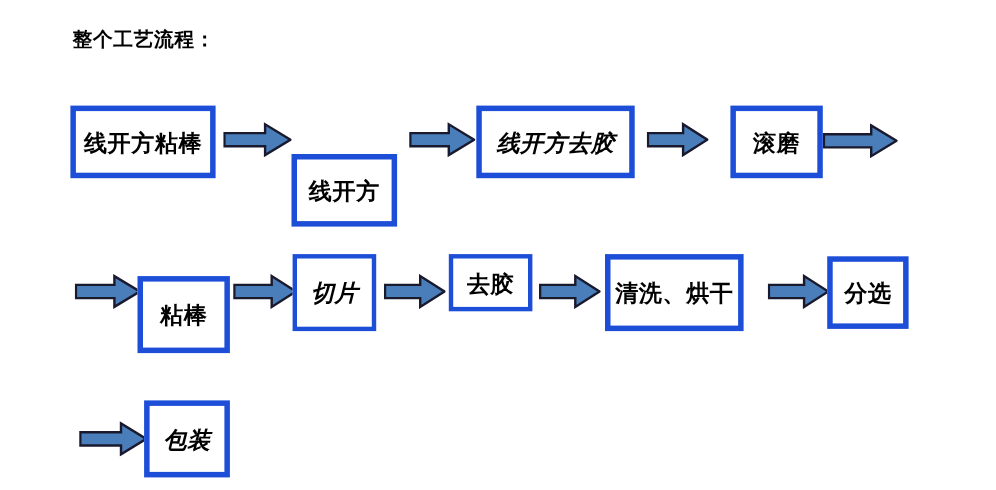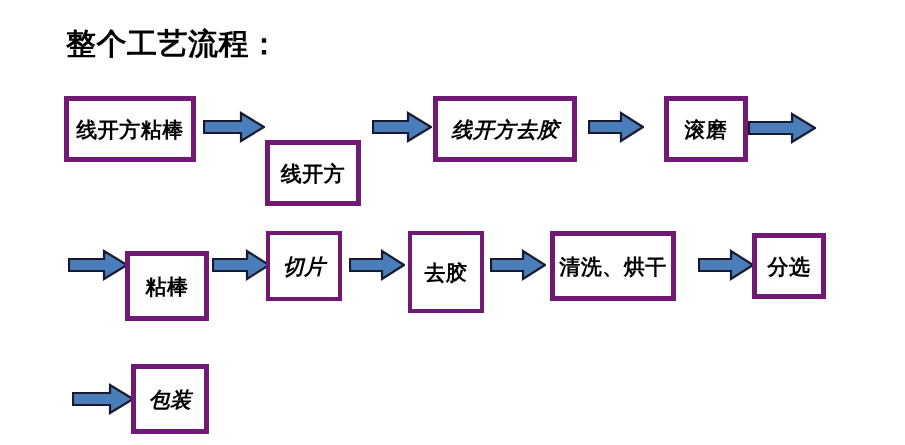--- a/index.html
+++ b/index.html
@@ -22,33 +22,33 @@
     width: 905px;
     height: 445px;
   }
 
   
   .title {
     position: absolute;
     left: 66px;
     top: 24px;
     font-family: "DejaVu Serif", "Liberation Serif", serif;
-    font-size: 30px;
+    font-size: 18px;
     font-weight: bold;
     color: #000000;
     letter-spacing: 0.5px;
     white-space: nowrap;
   }
 
   
   .node {
     position: absolute;
     box-sizing: border-box;
     background: #ffffff;
-    border: 5px solid #701a75;
+    border: 5px solid #1d4ed8;
     display: flex;
     align-items: center;
     justify-content: center;
   }
   .node-label {
     font-family: "DejaVu Serif", "Liberation Serif", serif;
     font-size: 21px;
     font-weight: bold;
     color: #000000;
     line-height: 1;
@@ -129,21 +129,21 @@
   <div class="node thin" style="left:266px; top:231px; width:76px;  height:70px;font-style:italic;">
     <span class="node-label">切片</span>
   </div>
 
   <div class="arrow" style="left:349px; top:249px; width:56px; height:32px;">
     <svg viewBox="0 0 56 32" preserveAspectRatio="none">
       <polygon points="1,10 33,10 33,2 55,16 33,30 33,22 1,22" fill="#4a7ebb" stroke="#1a1a2e" stroke-width="2.2" stroke-linejoin="miter"></polygon>
     </svg>
   </div>
 
-  <div class="node thin" style="left:408px; top:231px; width:76px;  height:82px;">
+  <div class="node thin" style="left:408px; top:231px; width:76px;  height:52px;">
     <span class="node-label">去胶</span>
   </div>
 
   <div class="arrow" style="left:490px; top:249px; width:56px; height:32px;">
     <svg viewBox="0 0 56 32" preserveAspectRatio="none">
       <polygon points="1,10 33,10 33,2 55,16 33,30 33,22 1,22" fill="#4a7ebb" stroke="#1a1a2e" stroke-width="2.2" stroke-linejoin="miter"></polygon>
     </svg>
   </div>
 
   <div class="node" style="left:550px; top:231px; width:126px; height:70px;text-align:center;">

